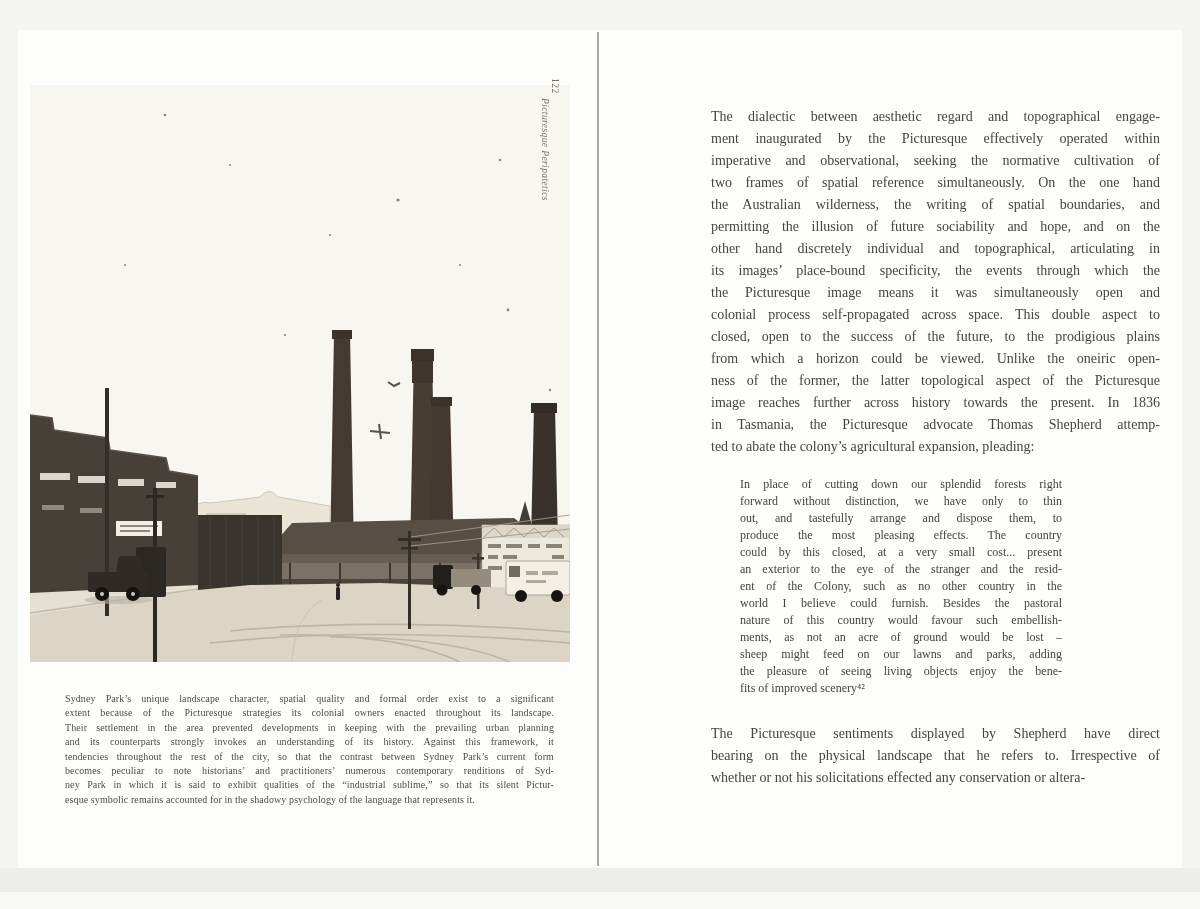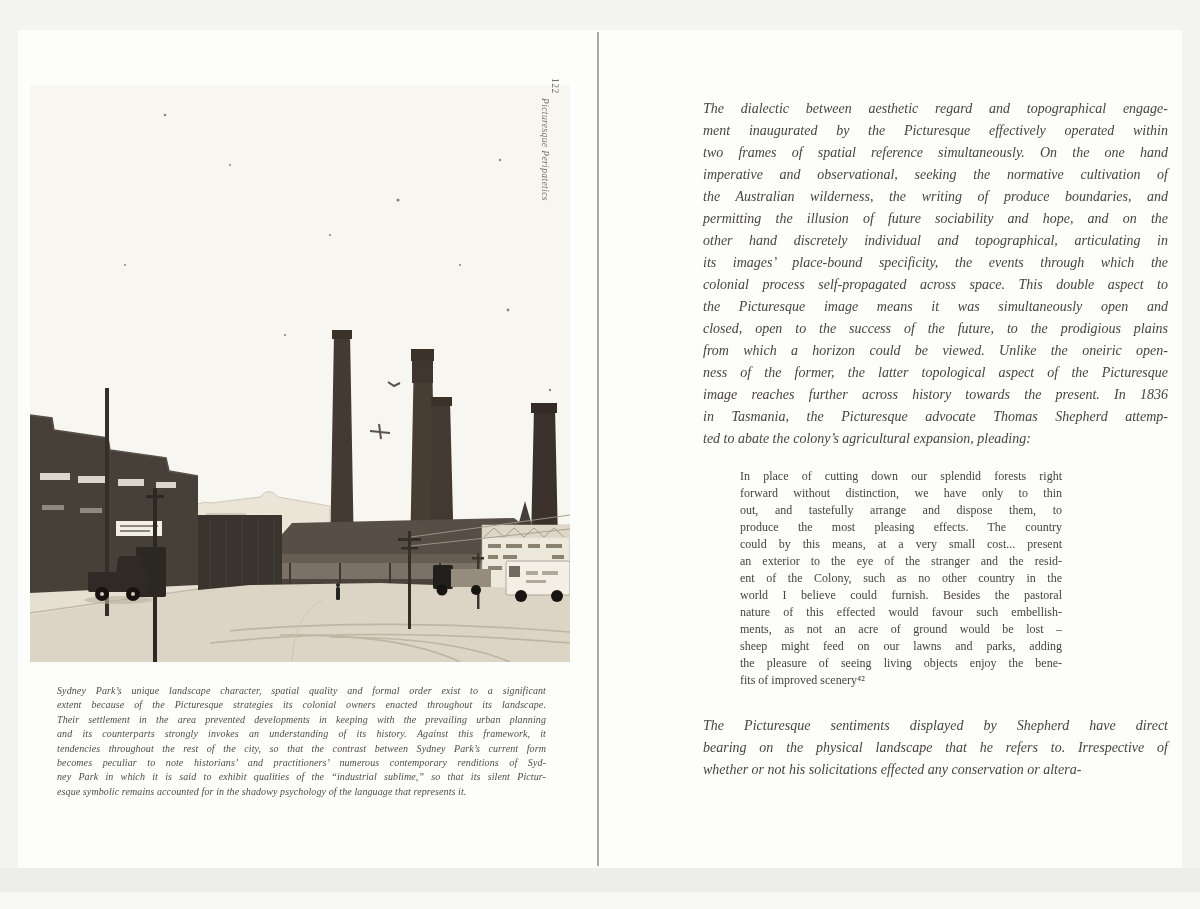--- a/index.html
+++ b/index.html
@@ -21,21 +21,21 @@
            font-size:10px;line-height:14.4px;color:#4e4c45;letter-spacing:.1px;}
   .running-header{position:absolute;left:522px;top:48px;height:230px;
                   writing-mode:vertical-rl;font-size:9.5px;color:var(--muted);
                   display:flex;flex-direction:column;}
   .rh-number{letter-spacing:.5px;}
   .rh-title{font-style:italic;margin-top:20px;letter-spacing:.4px;}
 
   
   .body-text{position:absolute;left:685px;top:68px;width:465px;
              font-size:14px;line-height:22px;color:var(--ink);}
-  .para{margin:0;font-style:italic;}
+  .para{margin:8px;}
   .blockquote{margin:18px 0 26px 37px;width:322px;font-size:12px;line-height:17px;}
   .line{text-align:justify;text-align-last:justify;white-space:nowrap;}
   .para .line:last-child,.blockquote .line:last-child,.caption .line:last-child{
       text-align-last:left;white-space:normal;}
 </style>
 </head>
 <body>
 
 <div class="stage">
   <div class="spread">
@@ -241,45 +241,45 @@
       </div>
     </div>
 
     <div class="spine"></div>
 
     <div>
       <div class="body-text">
         <div class="para">
             <div class="line">The dialectic between aesthetic regard and topographical engage-</div>
             <div class="line">ment inaugurated by the Picturesque effectively operated within</div>
+            <div class="line">imperative and observational, seeking the normative cultivation of</div>
             <div class="line">two frames of spatial reference simultaneously. On the one hand</div>
-            <div class="line">imperative and observational, seeking the normative cultivation of</div>
-            <div class="line">the Australian wilderness, the writing of produce boundaries, and</div>
+            <div class="line">the Australian wilderness, the writing of spatial boundaries, and</div>
             <div class="line">permitting the illusion of future sociability and hope, and on the</div>
             <div class="line">other hand discretely individual and topographical, articulating in</div>
             <div class="line">its images’ place-bound specificity, the events through which the</div>
+            <div class="line">the Picturesque image means it was simultaneously open and</div>
             <div class="line">colonial process self-propagated across space. This double aspect to</div>
-            <div class="line">the Picturesque image means it was simultaneously open and</div>
             <div class="line">closed, open to the success of the future, to the prodigious plains</div>
             <div class="line">from which a horizon could be viewed. Unlike the oneiric open-</div>
             <div class="line">ness of the former, the latter topological aspect of the Picturesque</div>
             <div class="line">image reaches further across history towards the present. In 1836</div>
             <div class="line">in Tasmania, the Picturesque advocate Thomas Shepherd attemp-</div>
             <div class="line">ted to abate the colony’s agricultural expansion, pleading:</div>
           </div>
         <div class="blockquote">
             <div class="line">In place of cutting down our splendid forests right</div>
             <div class="line">forward without distinction, we have only to thin</div>
             <div class="line">out, and tastefully arrange and dispose them, to</div>
             <div class="line">produce the most pleasing effects. The country</div>
-            <div class="line">could by this means, at a very small cost... present</div>
+            <div class="line">could by this closed, at a very small cost... present</div>
             <div class="line">an exterior to the eye of the stranger and the resid-</div>
             <div class="line">ent of the Colony, such as no other country in the</div>
             <div class="line">world I believe could furnish. Besides the pastoral</div>
-            <div class="line">nature of this effected would favour such embellish-</div>
+            <div class="line">nature of this country would favour such embellish-</div>
             <div class="line">ments, as not an acre of ground would be lost –</div>
             <div class="line">sheep might feed on our lawns and parks, adding</div>
             <div class="line">the pleasure of seeing living objects enjoy the bene-</div>
             <div class="line">fits of improved scenery⁴²</div>
           </div>
         <div class="para">
             <div class="line">The Picturesque sentiments displayed by Shepherd have direct</div>
             <div class="line">bearing on the physical landscape that he refers to. Irrespective of</div>
             <div class="line">whether or not his solicitations effected any conservation or altera-</div>
           </div>

